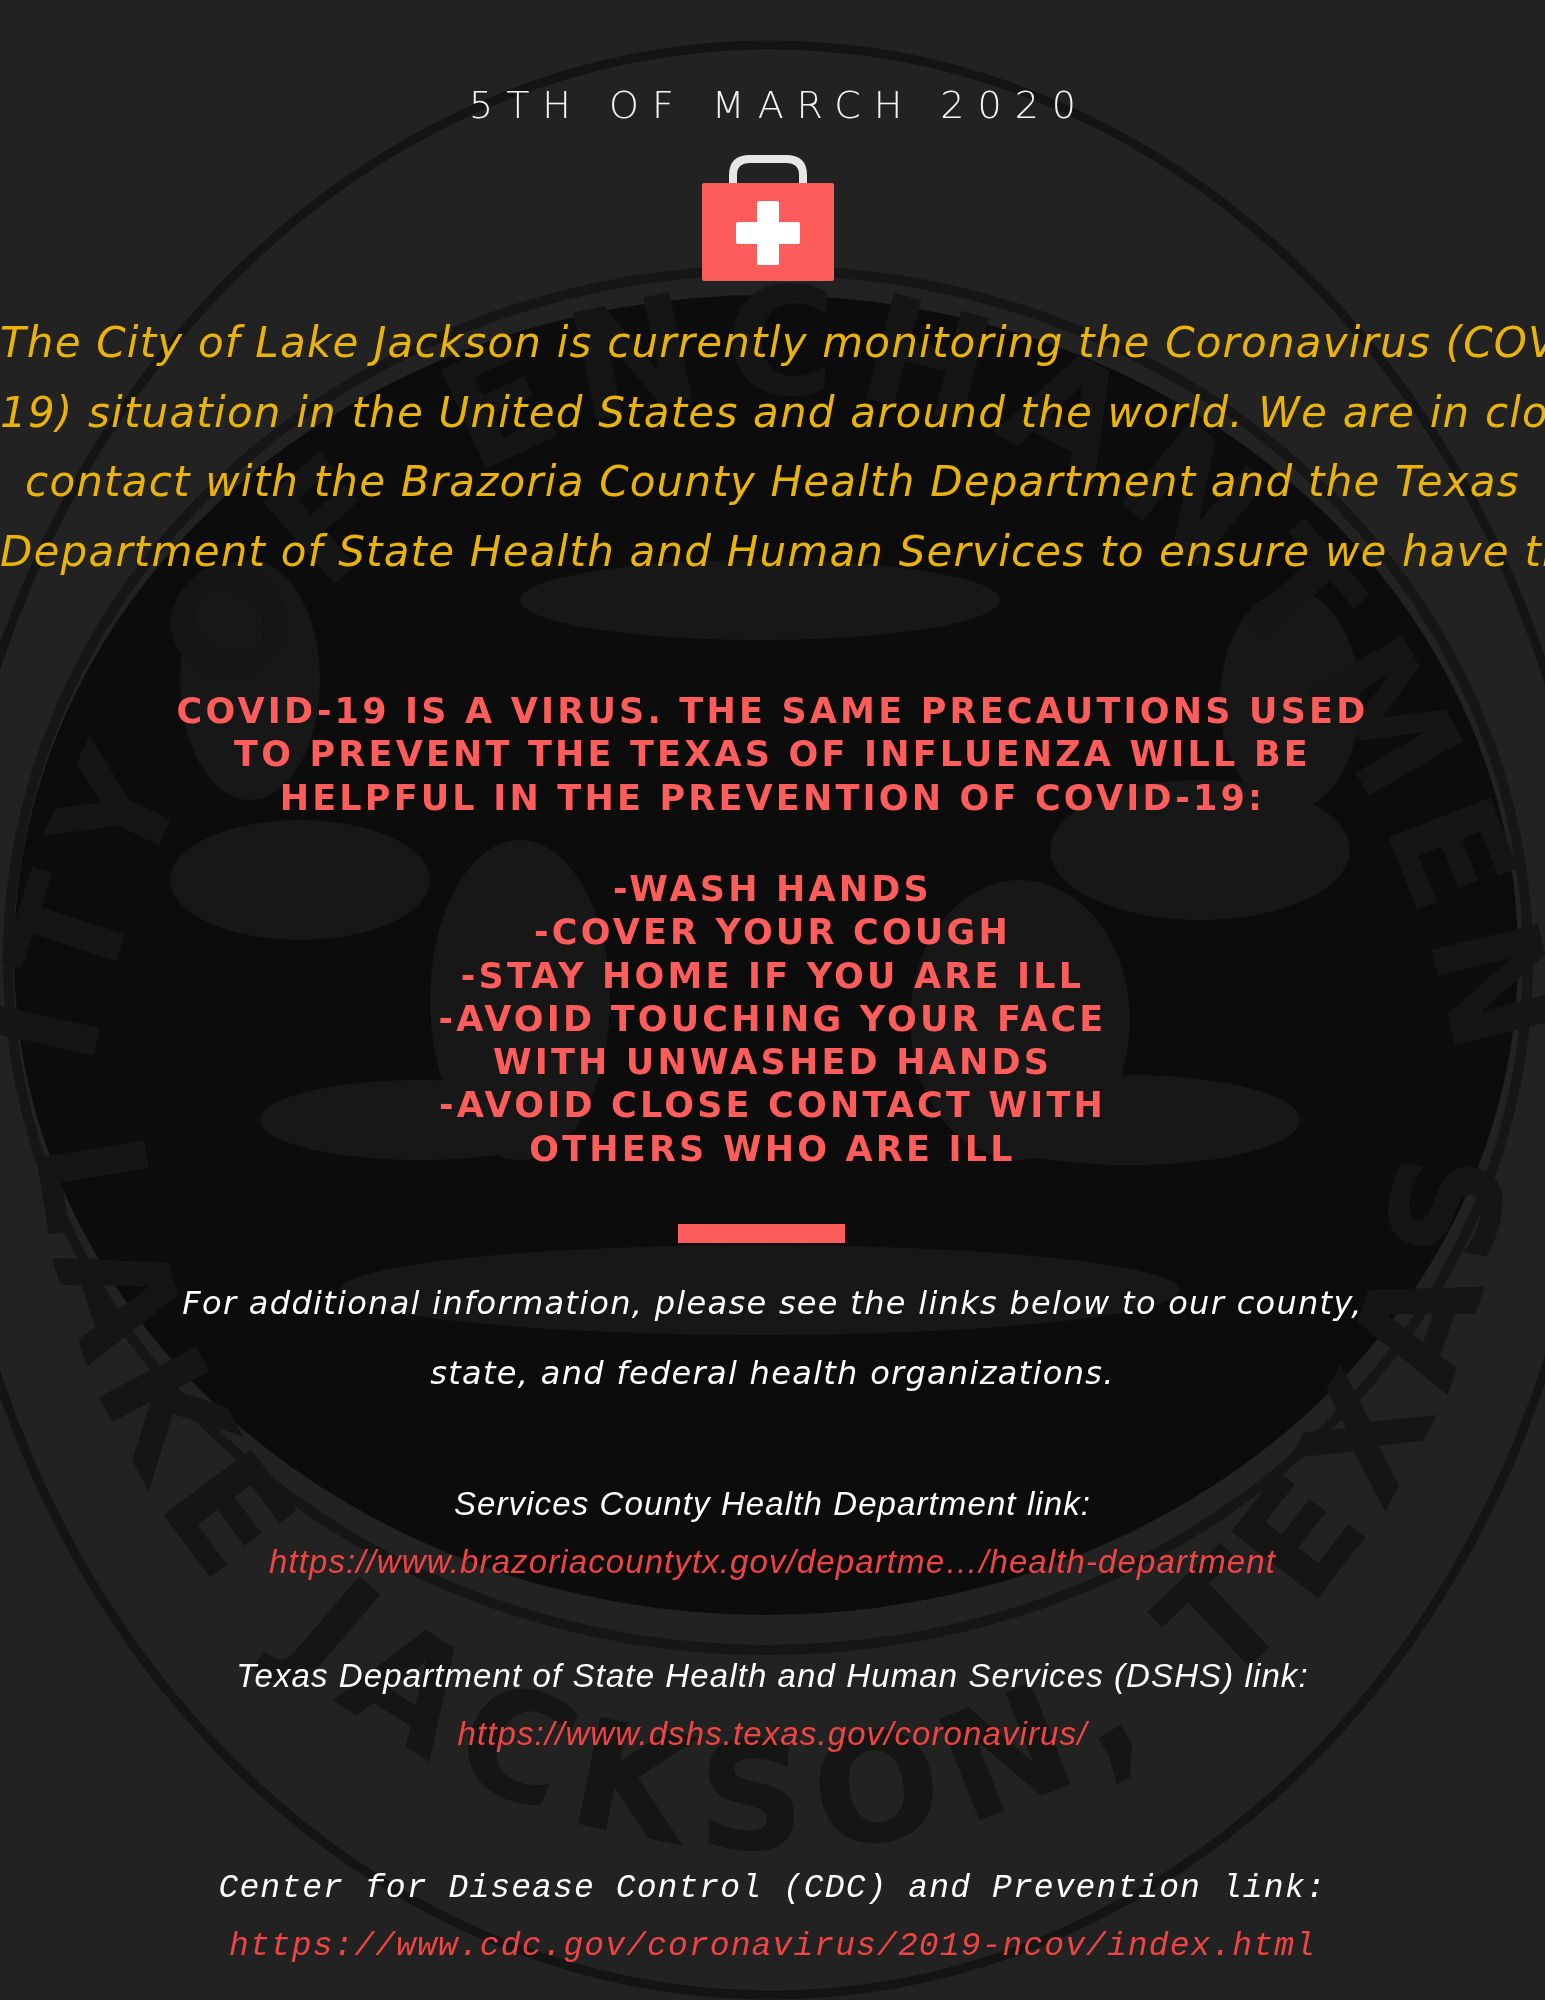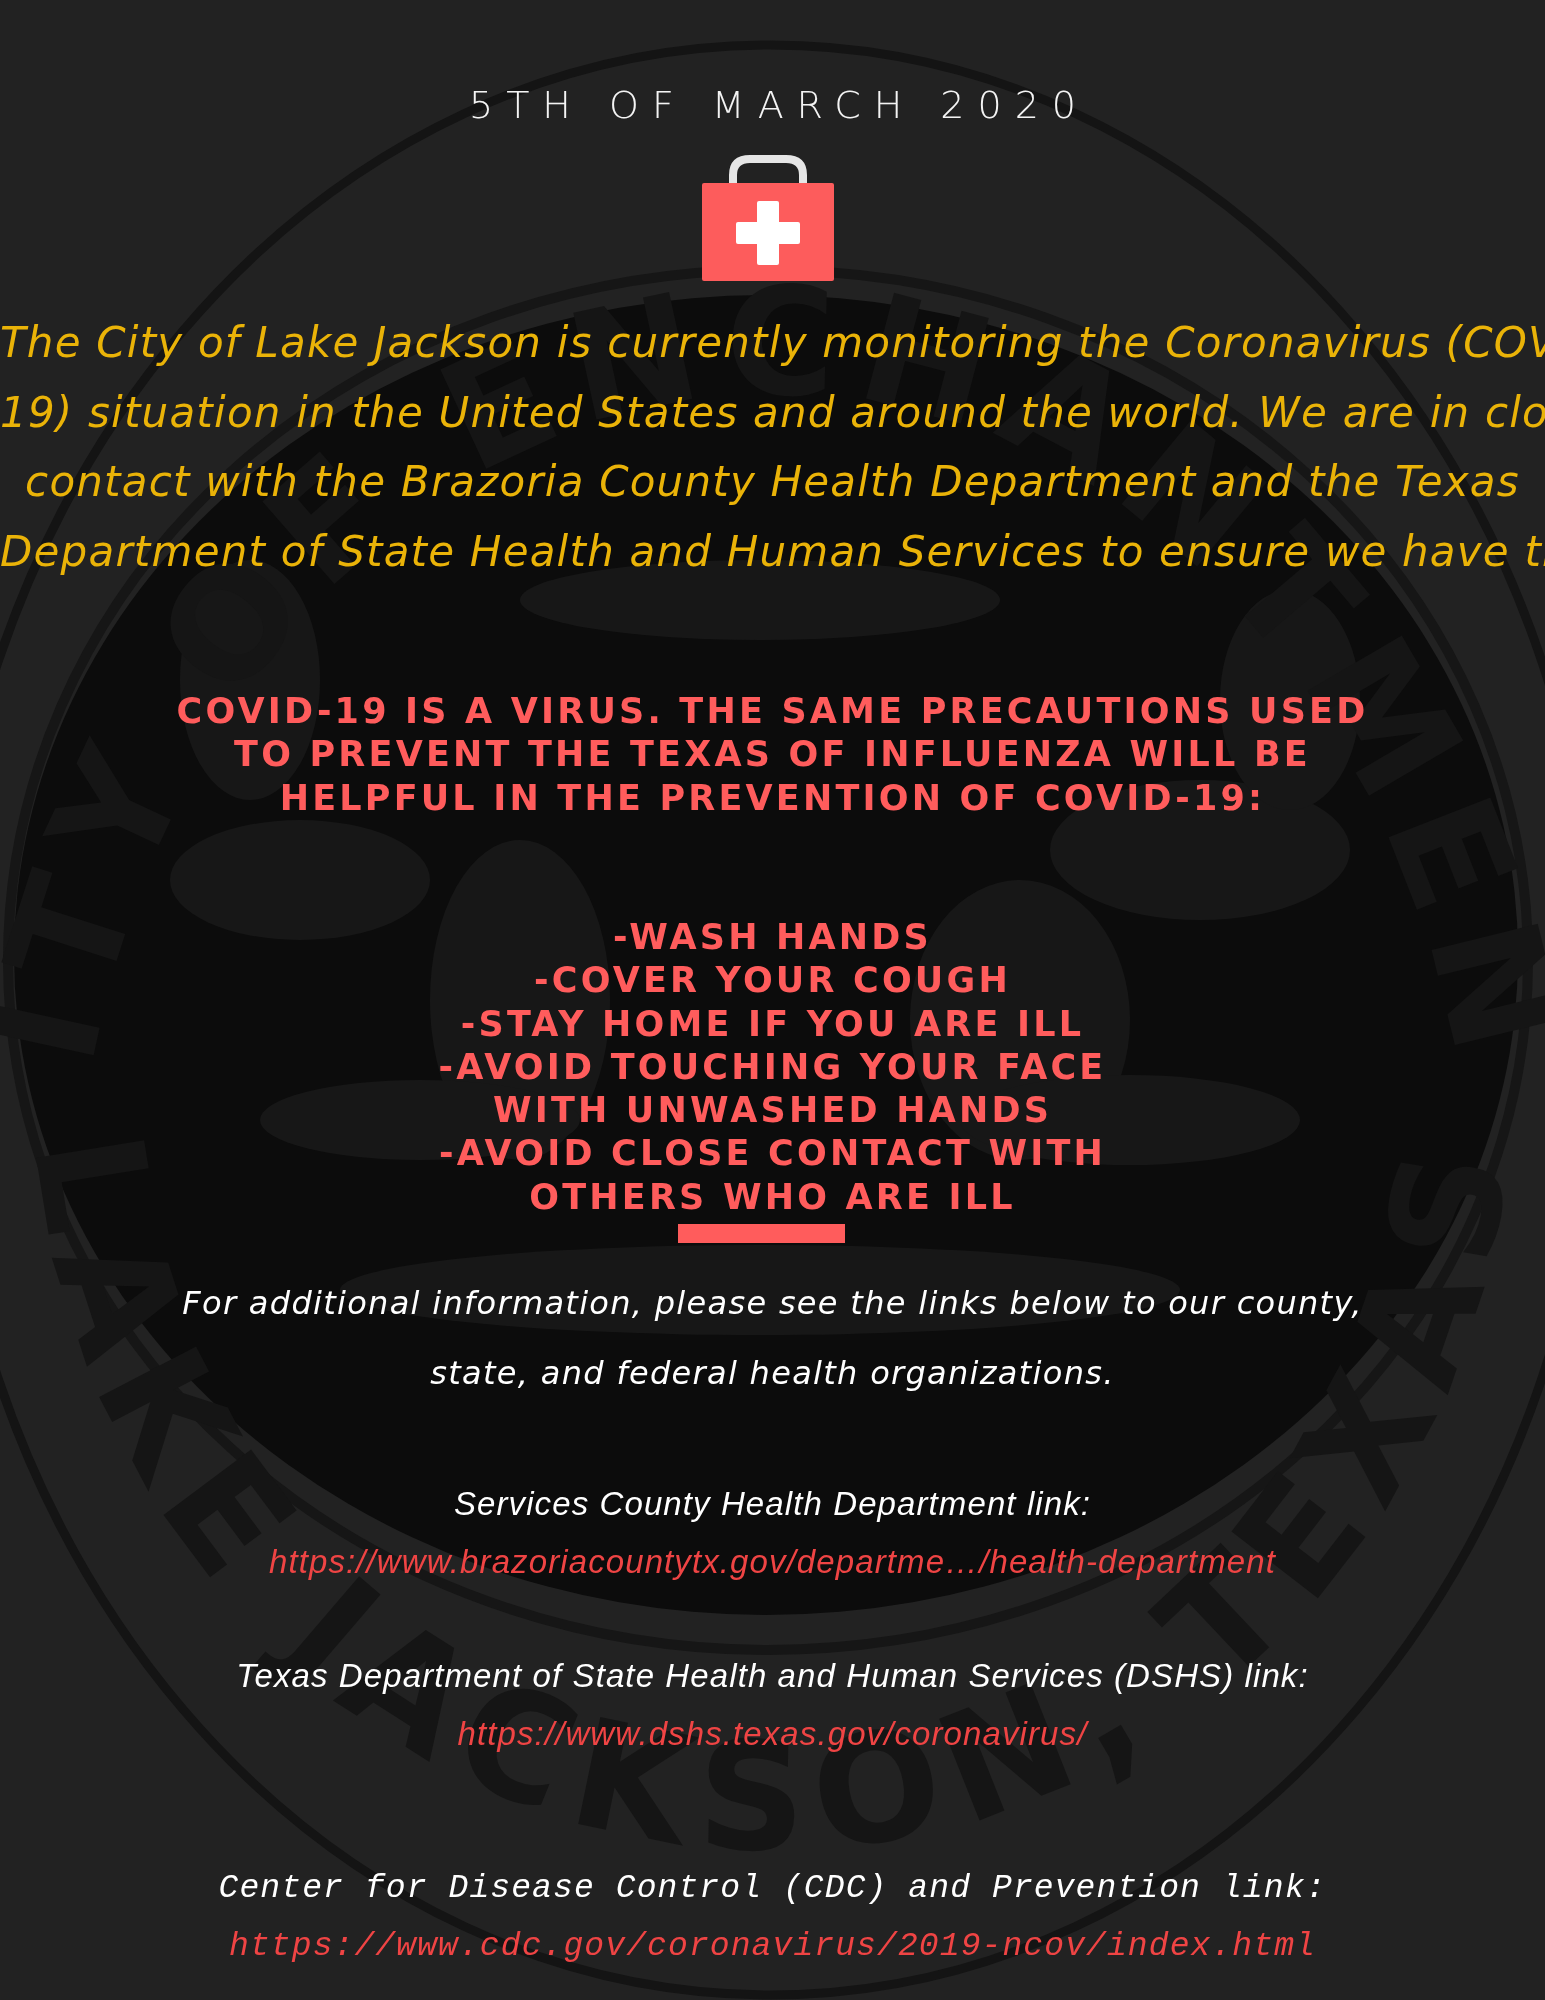--- a/index.html
+++ b/index.html
@@ -42,21 +42,21 @@
   .warn {
     top: 690px;
     font-family: "DejaVu Sans", sans-serif;
     font-weight: bold;
     font-size: 35px;
     line-height: 43.3px;
     letter-spacing: 3.2px;
     color: #ff5c5c;
   }
   .warn .ln { display: block; white-space: nowrap; }
-  .list { top: 916px; }
+  .list { top: 868px; }
 
   .divider {
     position: absolute; left: 678px; top: 1224px; width: 167px; height: 19px;
     background: #ff5c5c; z-index: 2;
   }
 
   .more {
     top: 1268px;
     font-family: "DejaVu Sans", sans-serif;
     font-style: oblique;

